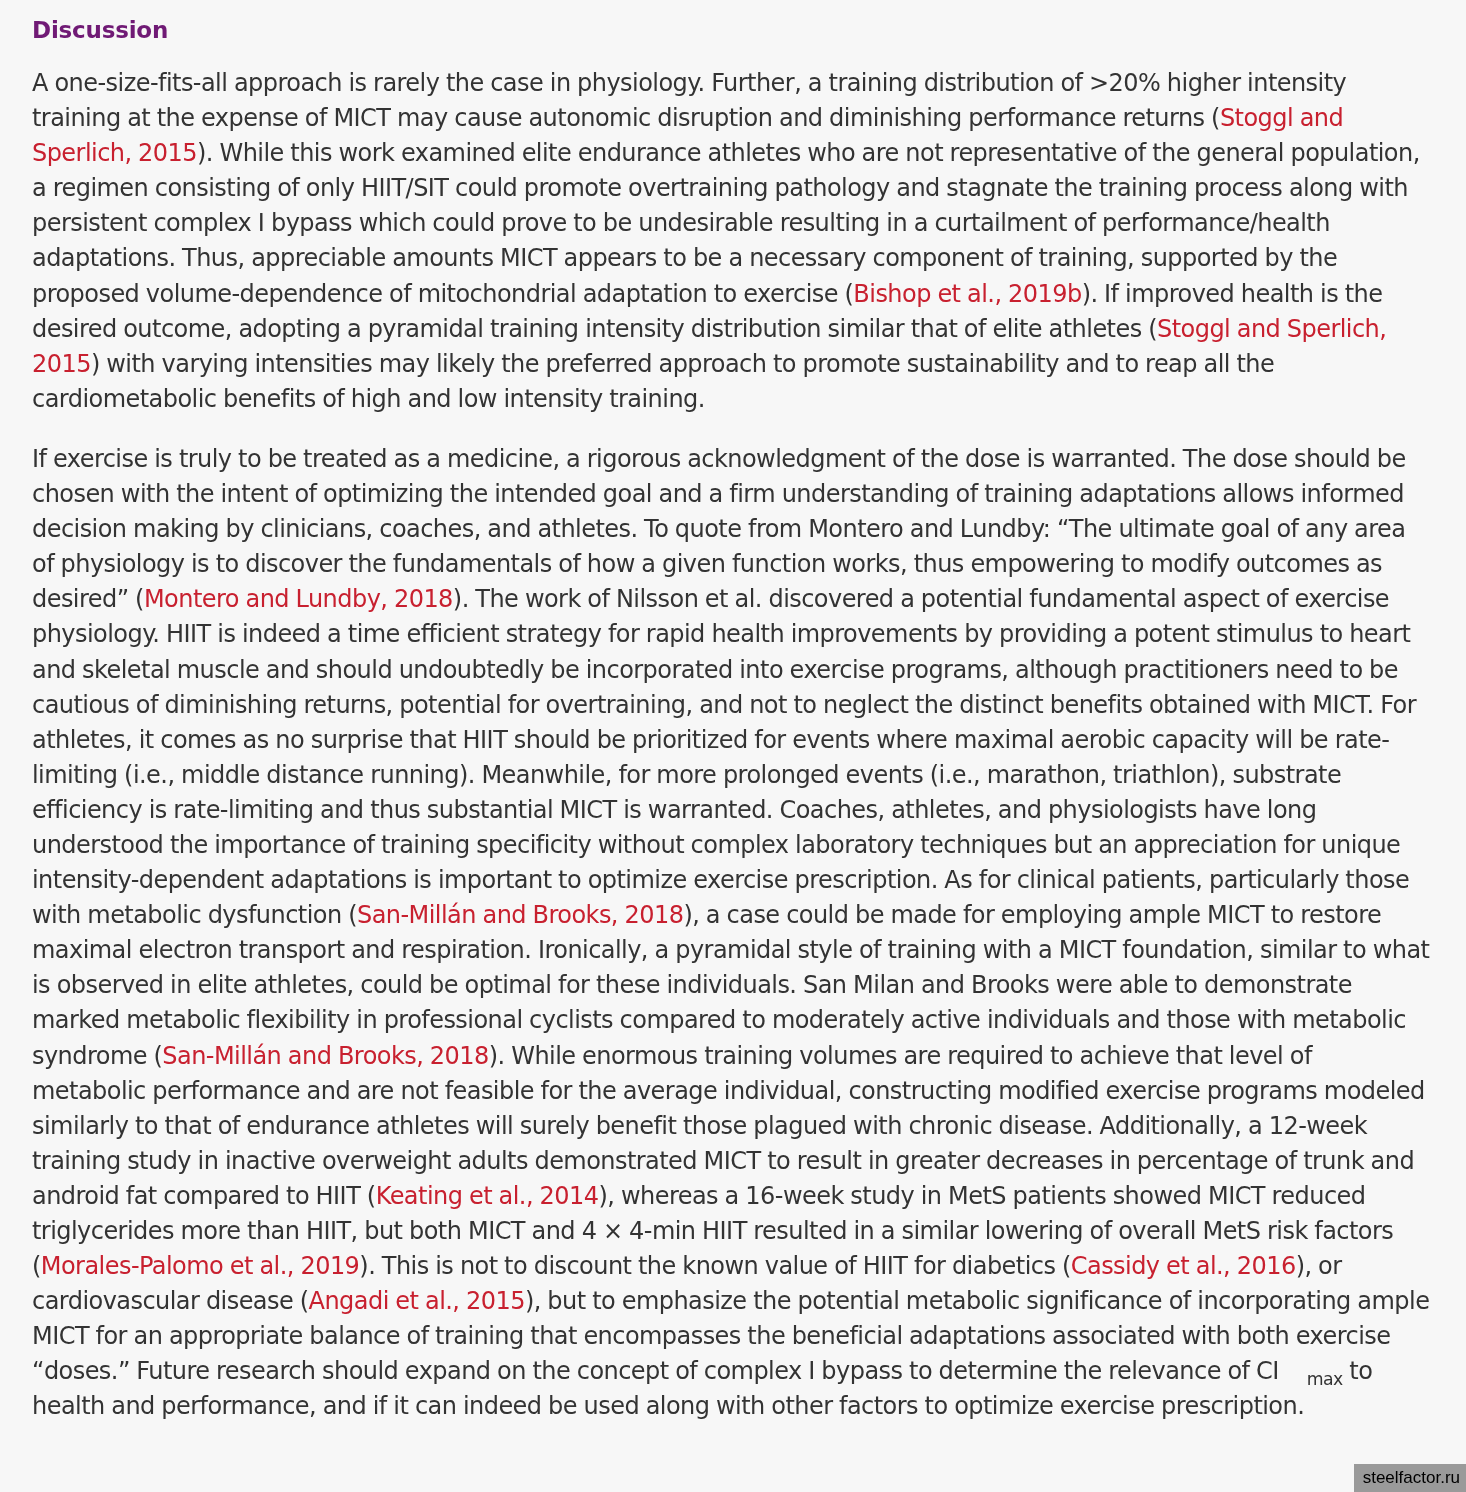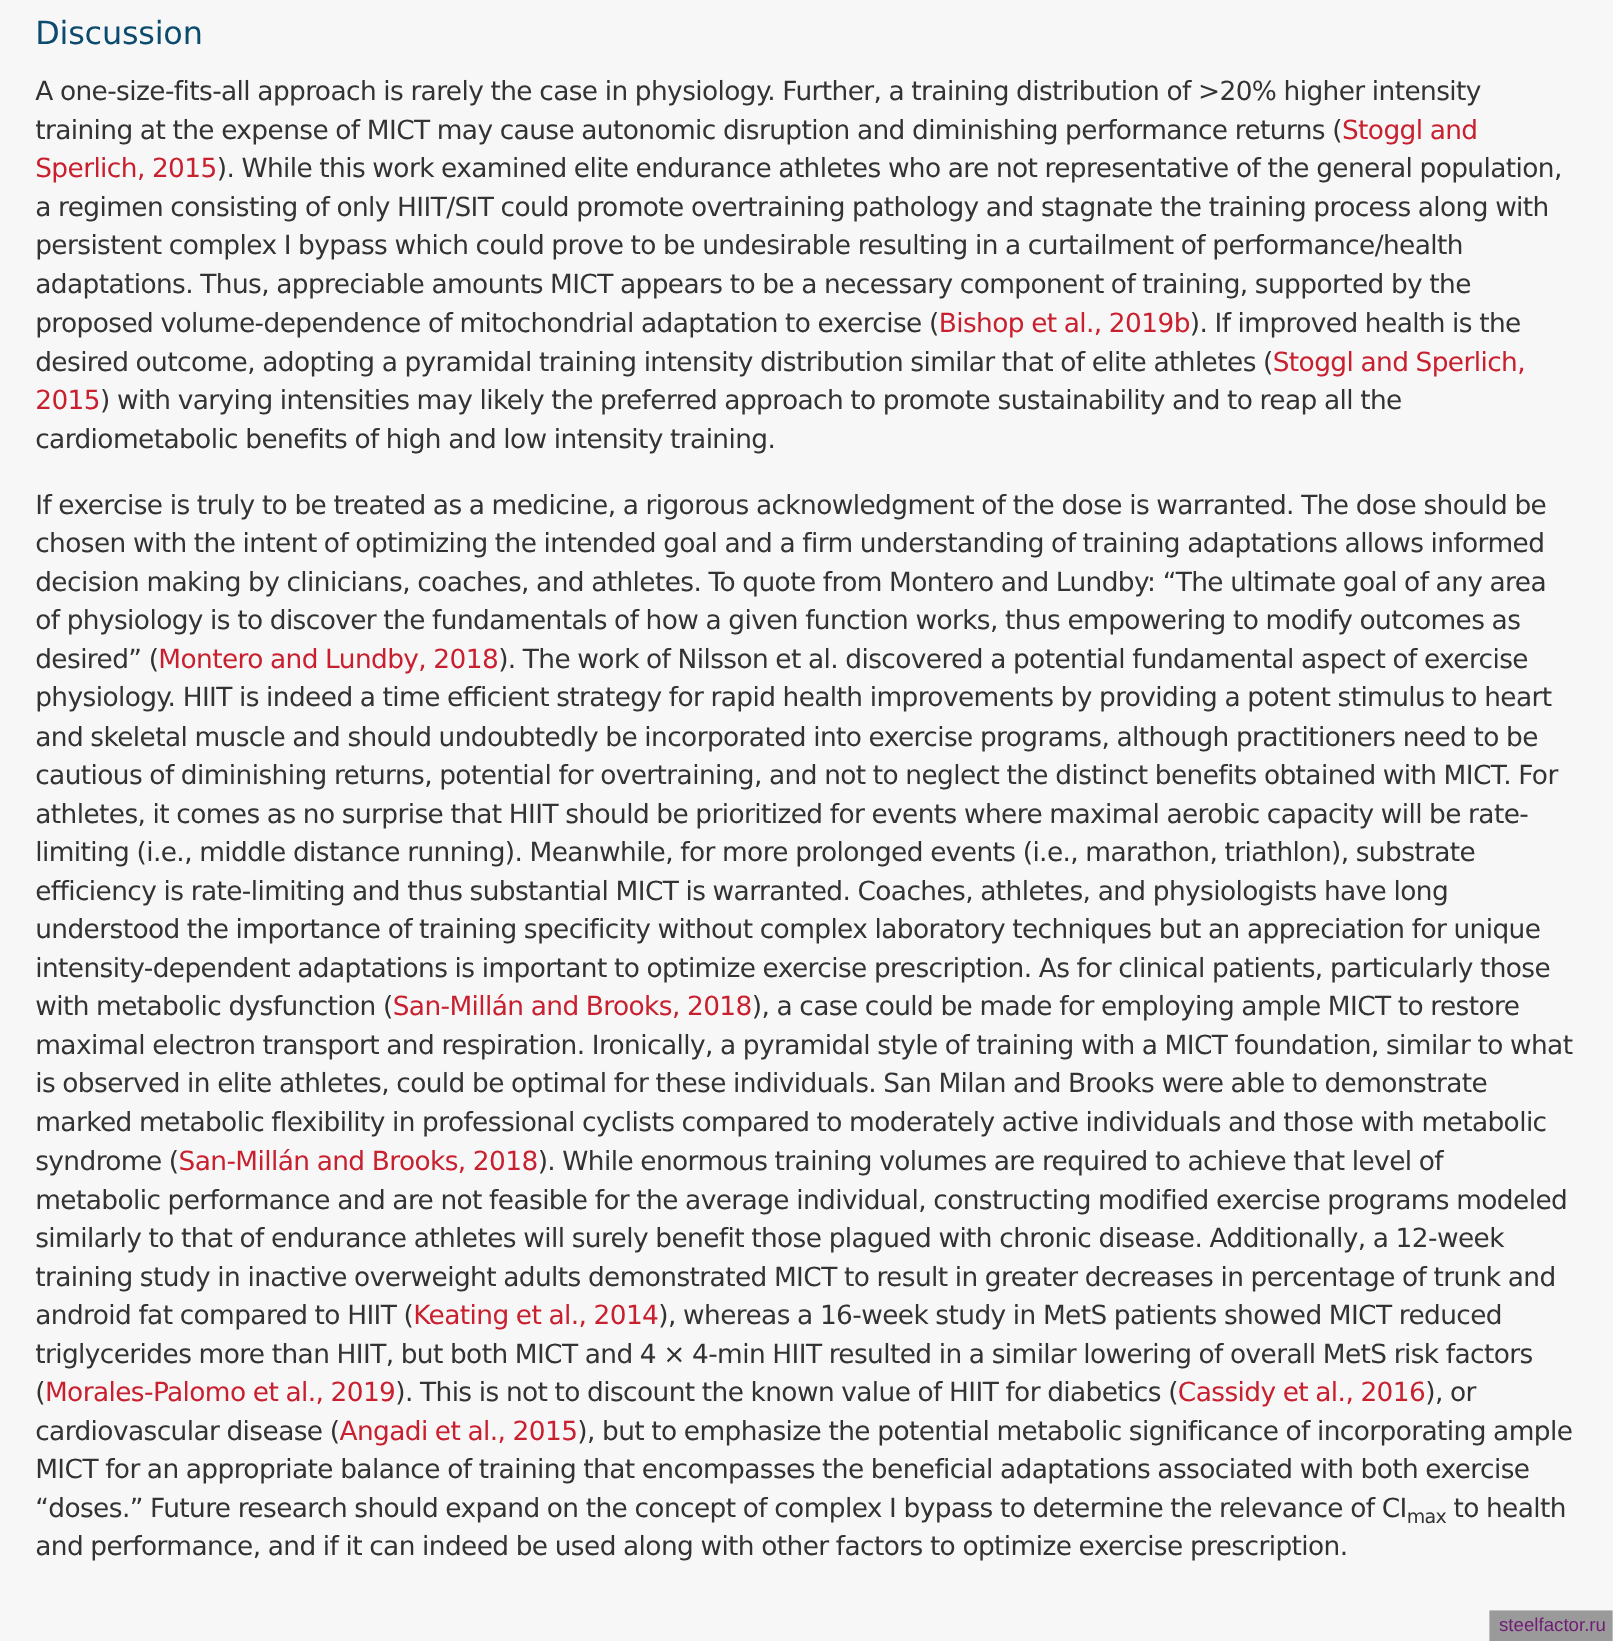--- a/index.html
+++ b/index.html
@@ -16,49 +16,50 @@
     color: #333333;
   }
   .article {
     position: absolute;
     left: 32px;
     top: 8px;
     width: 1400px;
   }
   h2.section-title {
     font-family: "DejaVu Sans", sans-serif;
-    font-weight: normal;
-    font-size: 29px;
+    font-weight: bold;
+    font-size: 23px;
     line-height: 44px;
     margin: 0 0 14px 0;
-    color: #0c4a6e;
+    color: #701a75;
     letter-spacing: -0.2px;
   }
   p.para {
     font-size: 24px;
     line-height: 35.1px;
     margin: 0 0 25px 0;
     letter-spacing: -0.55px;
     word-spacing: -0.5px;
   }
   a.cite {
     color: #c8202f;
     text-decoration: none;
   }
   sub.sub {
     font-size: 0.72em;
     vertical-align: -0.3em;
     line-height: 0;
+    margin-left: 28px;
   }
   .watermark {
     position: absolute;
     right: 0;
     bottom: 0;
     background: #9a9a9a;
-    color: #701a75;
+    color: #000000;
     font-family: "Liberation Sans", sans-serif;
     font-size: 17px;
     padding: 3px 6px 3px 9px;
     line-height: 22px;
   }
 </style>
 </head>
 <body>
 
 <div class="article">

